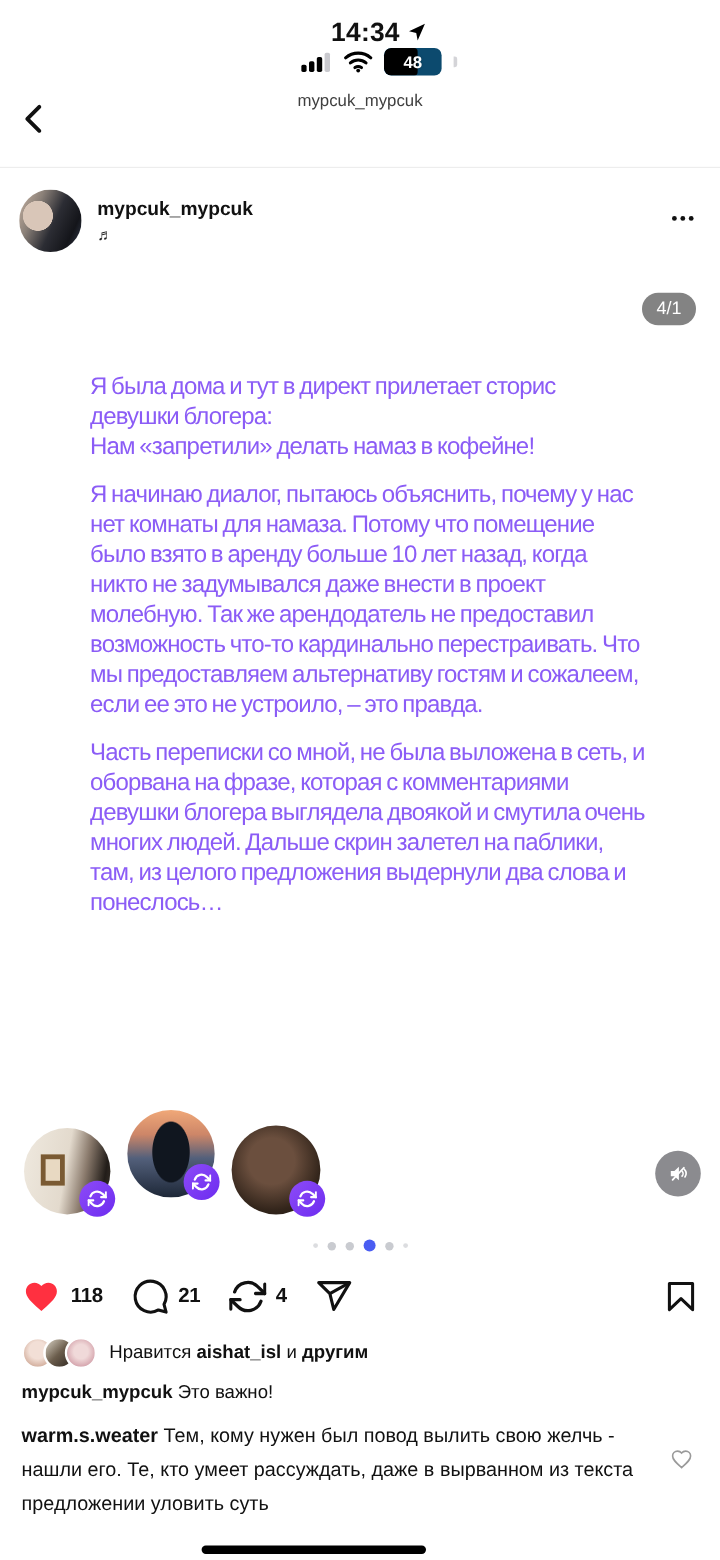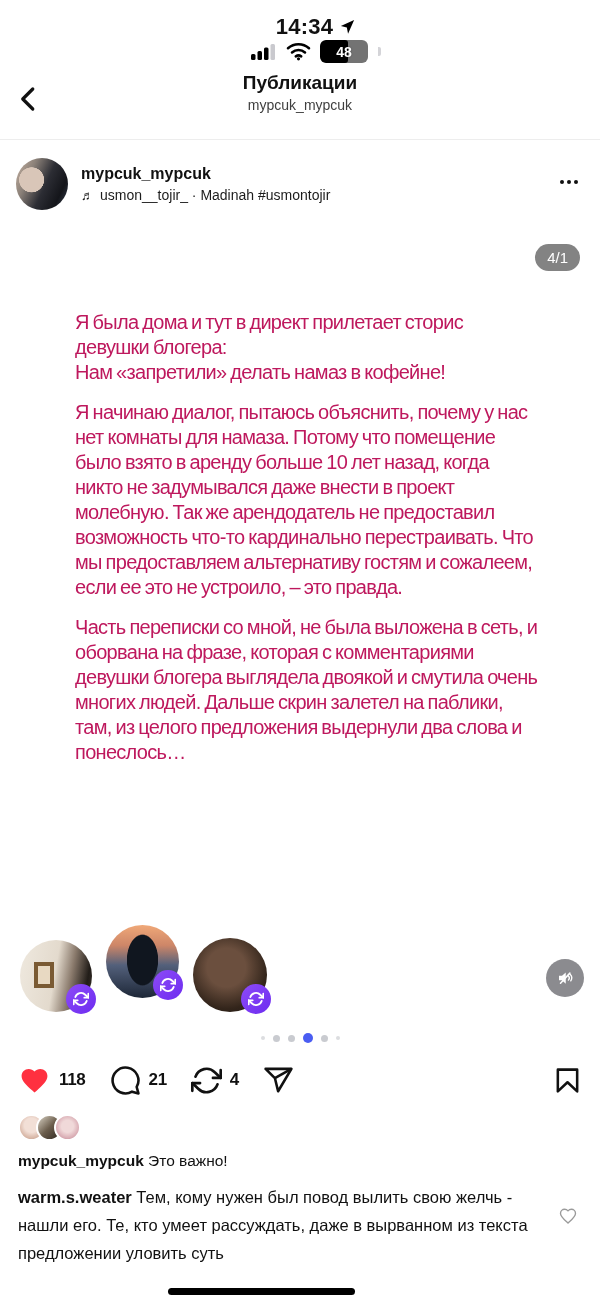--- a/index.html
+++ b/index.html
@@ -6,21 +6,21 @@
   html,body { width:600px; height:1300px; background:#fff; overflow:hidden;
               font-family:"Liberation Sans", sans-serif; color:#111; }
   .screen { position:relative; width:600px; height:1300px; background:#fff; }
 
   
   .status-bar { height:62px; display:flex; justify-content:space-between; align-items:center;
                 padding:14px 18px 0 50px;flex-direction:column; }
   .sb-left { display:flex; align-items:center; gap:5px; }
   .sb-time { font-size:22px; font-weight:bold; letter-spacing:0.2px; }
   .sb-right { display:flex; align-items:center; gap:9px; }
-  .battery { position:relative; width:48px; height:23px; border-radius:6px; background:#737373;
+  .battery { position:relative; width:48px; height:23px; border-radius:6px; background:#0c4a6e;
              overflow:hidden;text-align:right; }
   .battery-fill { position:absolute; left:0; top:0; bottom:0; width:58%; background:#000;
                   border-radius:6px 3px 3px 6px; }
   .battery-num { position:absolute; inset:0; display:flex; align-items:center; justify-content:center;
                  color:#fff; font-size:14px; font-weight:bold; text-shadow:0 0 2px rgba(0,0,0,.35); }
   .battery-nub { width:3px; height:9px; background:#d4d4d8; border-radius:0 2px 2px 0; margin-left:1px; }
 
   
   .nav { position:relative; height:78px; text-align:center; padding-top:10px;
          border-bottom:1px solid #ededed; }
@@ -39,21 +39,21 @@
   .ph-music { font-size:14px; color:#1c1c1c; margin-top:4px; display:flex; align-items:center; gap:6px; }
   .note-icon { font-size:13px; }
   .more-btn { position:absolute; right:14px; top:32px; width:34px; height:20px; display:flex;
               align-items:center; justify-content:center; gap:3px; cursor:pointer; }
   .more-btn i { width:4px; height:4px; border-radius:50%; background:#111; }
 
   
   .media { position:relative; height:794px; background:#fff; }
   .page-badge { position:absolute; top:16px; right:20px; background:#838383; color:#fff;
                 font-size:15px; padding:5px 12px; border-radius:16px; }
-  .img-text { position:absolute; left:75px; right:60px; top:82px; color:#be185d;
+  .img-text { position:absolute; left:75px; right:60px; top:82px; color:#8b5cf6;
               font-size:20px; line-height:25px; letter-spacing:-0.7px; word-spacing:-1px; }
   .img-text p { margin-bottom:15px; white-space:pre-line; }
 
   .remix-av { position:absolute; border-radius:50%; }
   .remix-av .badge { position:absolute; right:-4px; bottom:-2px; width:30px; height:30px;
                      border-radius:50%; background:linear-gradient(135deg,#8d4bf7,#6d2cf0);
                      display:flex; align-items:center; justify-content:center; }
   .av1 { left:20px; top:712px; width:72px; height:72px;
          background:linear-gradient(100deg,#efe9df 0%,#e3dacd 48%,#8a7a6c 68%,#221d19 88%,#3c342c 100%); }
   .av1 .painting { position:absolute; left:14px; top:22px; width:20px; height:26px;
@@ -141,31 +141,29 @@
       <span class="battery-nub"></span>
     </div>
   </div>
 
   <div class="nav">
     <div class="back-btn">
       <svg width="30" height="30" viewBox="0 0 24 24" fill="none" stroke="#111" stroke-width="2.6" stroke-linecap="round" stroke-linejoin="round">
           <polyline points="15 4 7 12 15 20"></polyline>
         </svg>
     </div>
-    <div class="nav-title">Публикации</div>
     <div class="nav-sub">mypcuk_mypcuk</div>
   </div>
 
   <div class="post-header">
     <div class="avatar"></div>
     <div class="ph-text">
       <div class="ph-username">mypcuk_mypcuk</div>
       <div class="ph-music">
         <span class="note-icon">♬</span>
-        <span>usmon__tojir_ · Madinah #usmontojir</span>
       </div>
     </div>
     <div class="more-btn">
         <i></i>
         <i></i>
         <i></i>
       </div>
   </div>
 
   <div class="media">
@@ -268,20 +266,26 @@
         </svg>
     </span>
   </div>
 
   <div class="likes-row">
     <span class="mini-avs">
       <span class="mini-av mav1"></span>
       <span class="mini-av mav2"></span>
       <span class="mini-av mav3"></span>
     </span>
+    <span class="likes-text">
+      <span>Нравится</span>
+      <span class="semibold">aishat_isl</span>
+      <span>и</span>
+      <span class="semibold">другим</span>
+    </span>
   </div>
 
   <div class="caption">
     <div>
       <span class="semibold">mypcuk_mypcuk</span>
       <span>Это важно!</span>
     </div>
   </div>
 
   <div class="comment">

